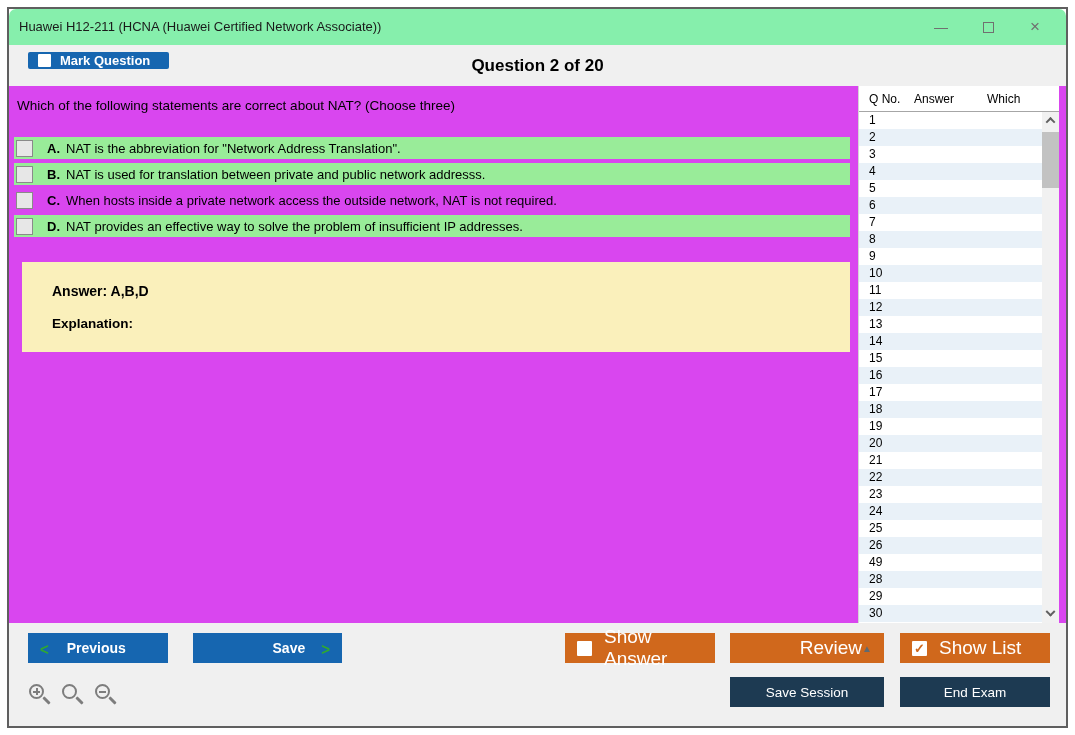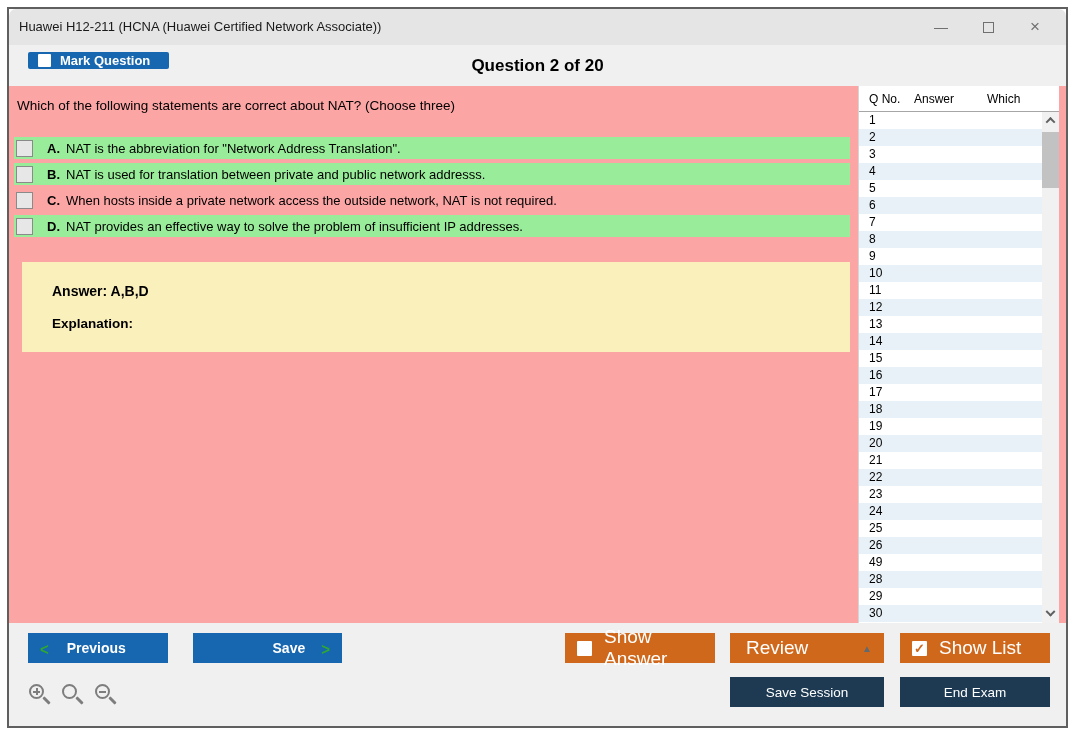--- a/index.html
+++ b/index.html
@@ -1,37 +1,37 @@
 <!DOCTYPE html>
 <html><head>
 <meta charset="utf-8">
 <style>
   * { margin:0; padding:0; box-sizing:border-box; }
   html,body { width:1075px; height:735px; background:#ffffff; font-family:"Liberation Sans",sans-serif; position:relative; overflow:hidden; }
 
   .window { position:absolute; left:7px; top:7px; width:1061px; height:721px; border:2px solid #5f5f5f; background:#fff; }
 
   
-  .titlebar { position:absolute; left:0; top:0; width:100%; height:48px; background:#e5e5e5;border-radius:7px; }
+  .titlebar { position:absolute; left:0; top:0; width:100%; height:48px; background:#86efac;border-radius:7px; }
   .titlebar .title { position:absolute; left:10px; top:0; line-height:36px; font-size:13px; color:#1a1a1a; white-space:nowrap; }
   .winctl { position:absolute; top:0; width:34px; height:36px; display:flex; align-items:center; justify-content:center; color:#707070; }
   .ctl-min { right:108px; font-size:14px; }
   .ctl-max { right:61px; }
   .ctl-max .maxbox { width:11px; height:11px; border:1px solid #707070; display:block; }
   .ctl-close { right:14px; font-size:17px; }
 
   
   .headerstrip { position:absolute; left:0; top:36px; width:100%; height:41px; background:#f0f0f0; }
   .mark-btn { position:absolute; left:19px; top:7px; width:141px; height:17px; background:#1666b0; border-radius:2px; display:flex; align-items:center; padding-left:10px; gap:9px; cursor:pointer; }
   .mark-btn .cb { width:13px; height:13px; background:#fff; border-radius:1px; flex:0 0 auto; }
   .mark-btn .lbl { color:#fff; font-weight:bold; font-size:13px; }
   .counter { position:absolute; left:0; top:0; width:100%; text-align:center; line-height:41px; font-size:17px; font-weight:bold; color:#000; }
 
   
-  .main { position:absolute; left:0; top:77px; width:100%; height:537px; background:#fca5a5; }
+  .main { position:absolute; left:0; top:77px; width:100%; height:537px; background:#d946ef; }
   .qtext { position:absolute; left:8px; top:12px; font-size:13.5px; color:#000; }
 
   .options { position:absolute; left:5px; top:51px; width:836px; }
   .opt { height:22px; margin-bottom:4px; display:flex; align-items:center; font-size:13px; color:#000; }
   .opt.correct { background:#99ec99; }
   .opt .cb { width:17px; height:17px; background:#e7e7e7; border:1px solid #8a8a8a; margin-left:2px; margin-right:14px; flex:0 0 auto; cursor:pointer; }
   .opt .letter { font-weight:bold; margin-right:6px; }
 
   .answerbox { position:absolute; left:13px; top:176px; width:828px; height:90px; background:#faf0bb; padding:21px 0 0 30px; }
   .answerbox .ans { font-weight:bold; font-size:14px; color:#000; }
@@ -62,21 +62,21 @@
   .btn-blue { background:#1666b0; }
   .btn-orange { background:#d0681c; }
   .btn-navy { background:#1d3a52; }
 
   .btn-prev { left:19px; top:10px; width:140px; padding-left:12px; gap:18px; }
   .btn-next { left:184px; top:10px; width:149px; justify-content:flex-end; padding-right:12px; gap:16px; }
   .btn-prev .lbl, .btn-next .lbl { font-weight:bold; font-size:14px; }
   .chevgreen { color:#2fa832; font-weight:900; font-size:15px; transform:scaleY(1.15); }
 
   .btn-showanswer { left:556px; top:10px; width:150px; padding-left:12px; gap:12px; }
-  .btn-review { left:721px; top:10px; width:154px; padding-left:16px; padding-right:12px; justify-content:space-between; }
+  .btn-review { left:721px; top:10px; width:154px; padding-left:16px; padding-right:12px; justify-content:flex-end; }
   .btn-showlist { left:891px; top:10px; width:150px; padding-left:12px; gap:12px; }
   .btn .olbl { font-size:19px; }
   .wcb { width:15px; height:15px; background:#fff; border-radius:1px; flex:0 0 auto; display:flex; align-items:center; justify-content:center; }
   .wcb .check { color:#d0681c; font-size:13px; font-weight:bold; line-height:1; }
   .rev-arrow { color:#5f6a72; font-size:10px; }
 
   .btn-save { left:721px; top:54px; width:154px; justify-content:center; font-size:13.5px; }
   .btn-end { left:891px; top:54px; width:150px; justify-content:center; font-size:13.5px; }
 
   

